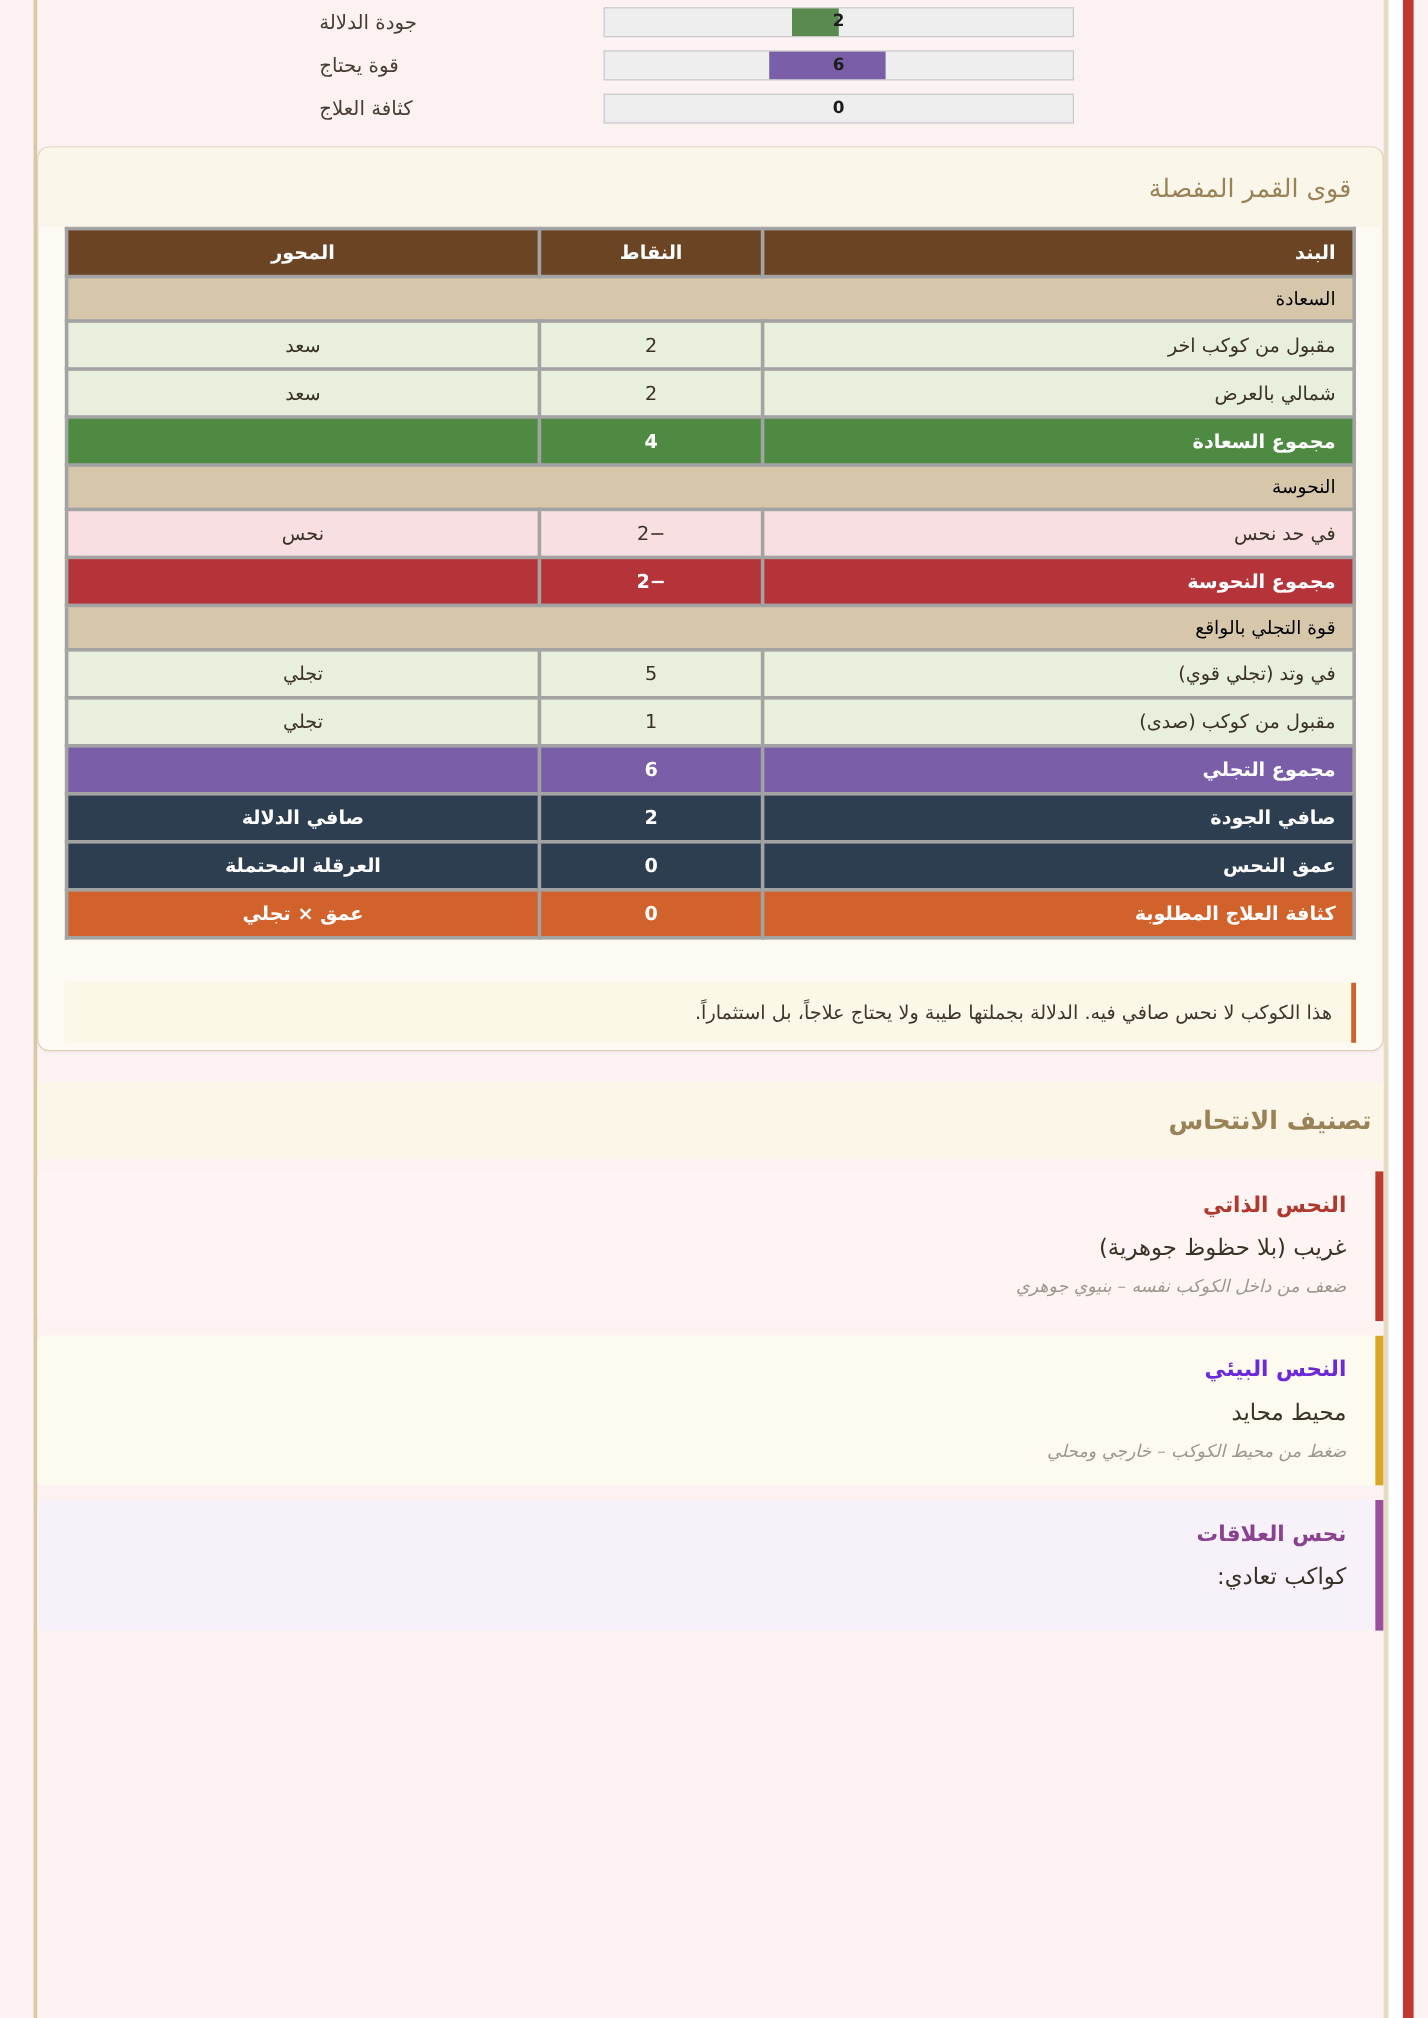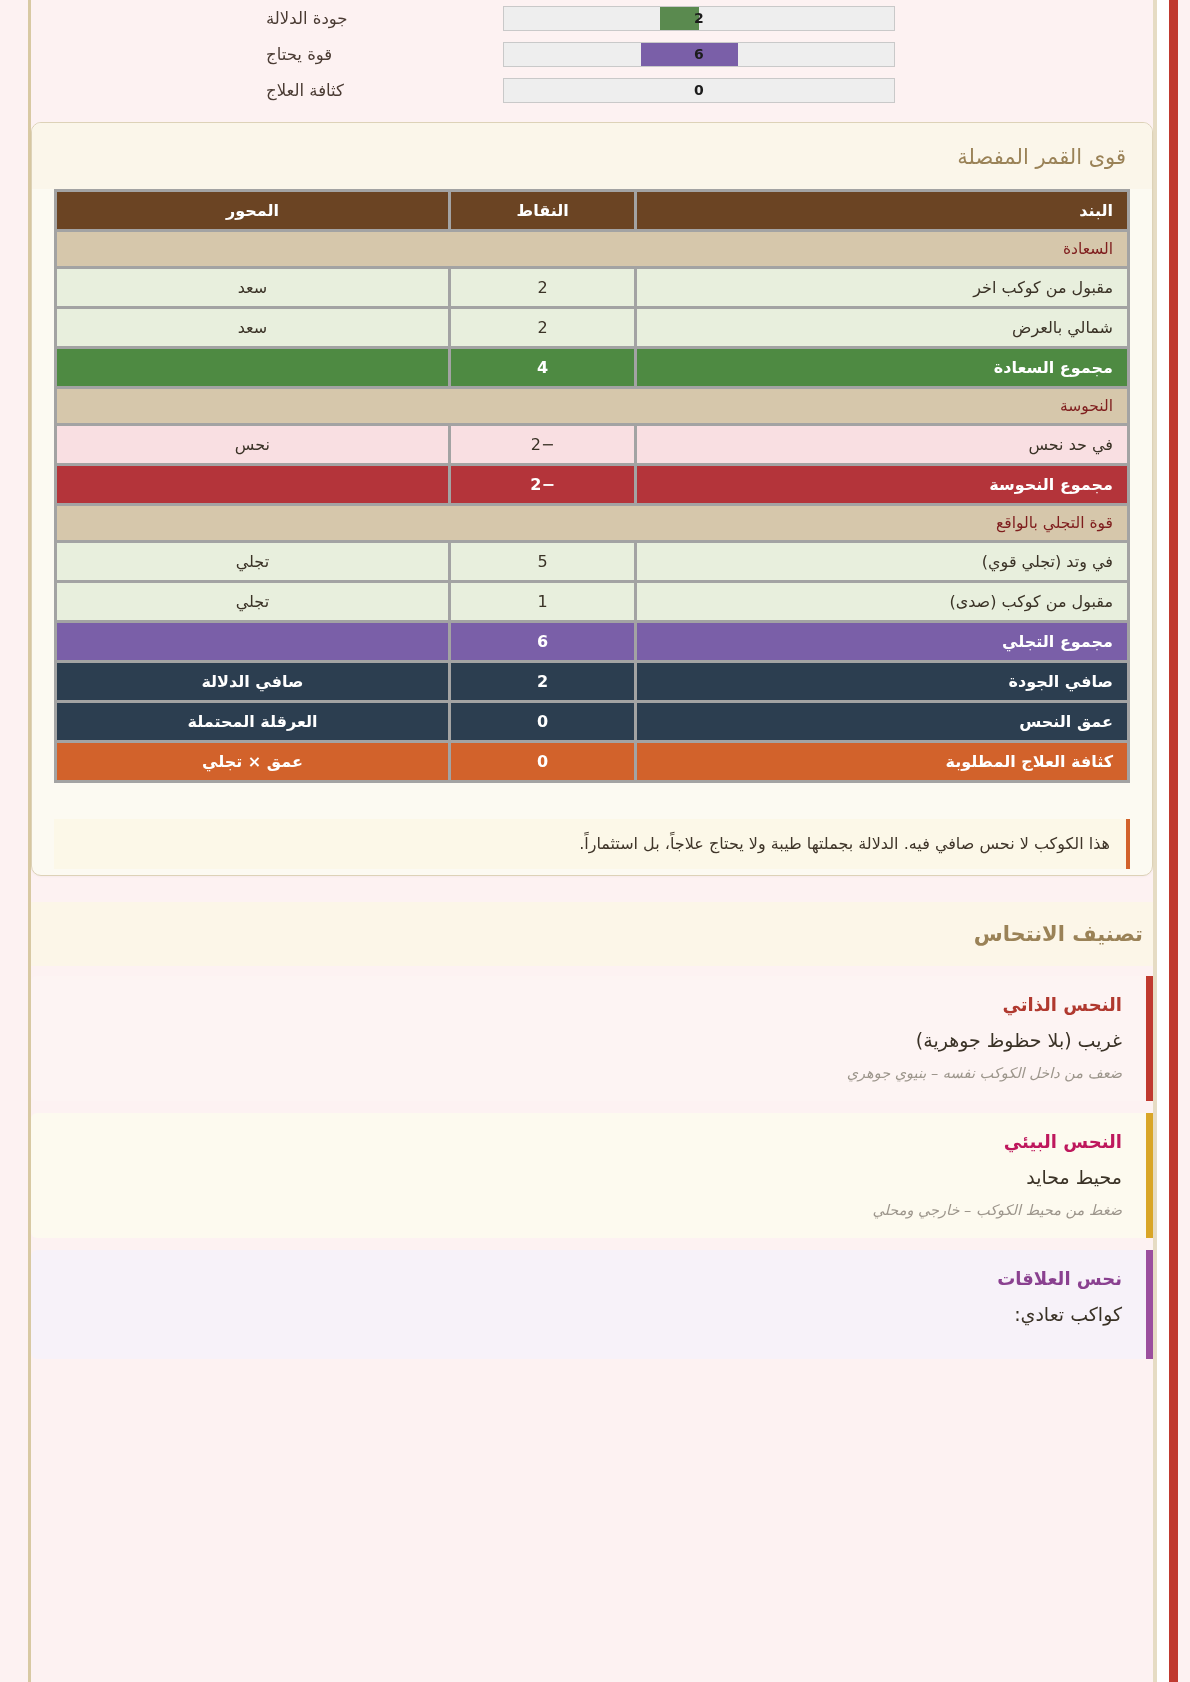--- a/index.html
+++ b/index.html
@@ -158,21 +158,21 @@
   th.col-item { text-align: right; width: 47%; }
   th.col-pts  { text-align: center; width: 16%; }
   th.col-axis { text-align: center; width: 37%; }
 
   td.c-item { text-align: right; color: #3a3226; }
   td.c-pts  { text-align: center; color: #3a3226; }
   td.c-axis { text-align: center; color: #3a3226; }
 
   tr.section td {
     background: #d6c7ab;
-    color: #7f1d1d;
+    color: #000000;
     font-size: 15.5px;
     padding-top: 8px;
     padding-bottom: 8px;
   }
   tr.good td  { background: #e8efdd; }
   tr.bad  td  { background: #f9dfe2; }
 
   tr.total-good td { background: #4e8a42; color:#fff; font-weight:bold; }
   tr.total-bad  td { background: #b4343a; color:#fff; font-weight:bold; }
   tr.total-manifest td { background: #7a5fa8; color:#fff; font-weight:bold; }
@@ -218,21 +218,21 @@
   .class-card.self  { background: #fdf4f3; border-right-color: #c0392f; }
   .class-card.env   { background: #fdfaef; border-right-color: #d9a627; }
   .class-card.rel   { background: #f7f2f9; border-right-color: #9b4f9e; }
 
   .class-title {
     font-size: 18px;
     font-weight: bold;
     margin: 0 0 14px 0;
   }
   .class-card.self .class-title { color: #b0392f; }
-  .class-card.env  .class-title { color: #be185d; }
+  .class-card.env  .class-title { color: #6d28d9; }
   .class-card.rel  .class-title { color: #8a4190; }
 
   .class-value {
     font-size: 19px;
     color: #3a3226;
     margin: 0 0 14px 0;
   }
   .class-desc {
     font-size: 14.5px;
     color: #9d968c;

